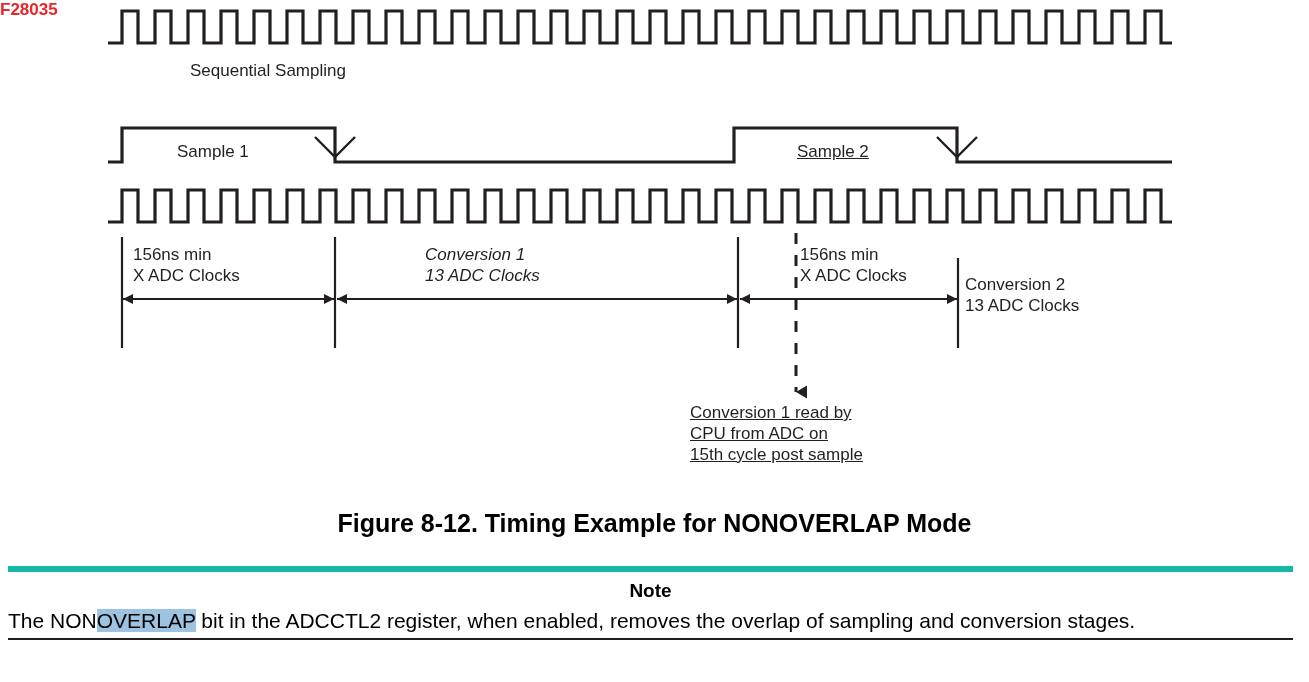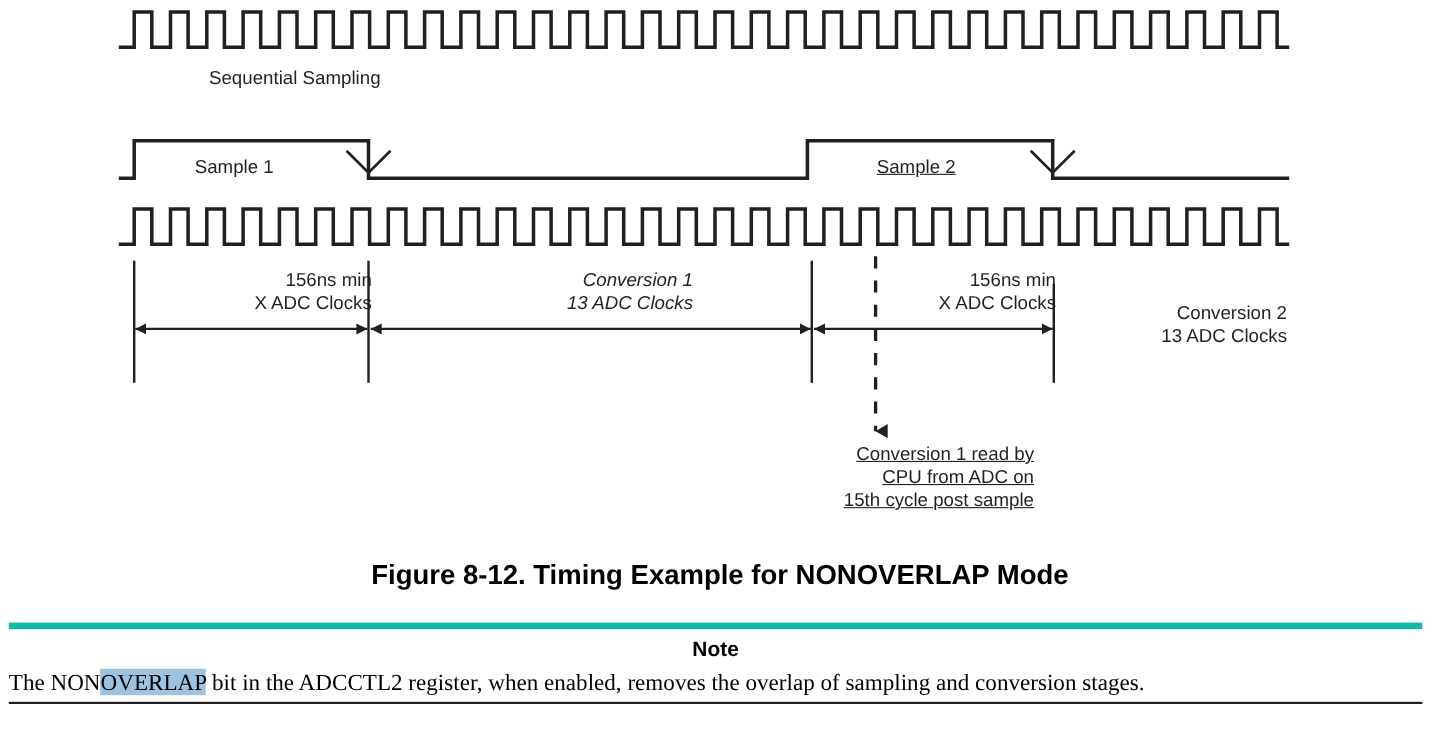--- a/index.html
+++ b/index.html
@@ -23,21 +23,21 @@
   }
   #figure-svg {
     position: absolute;
     left: 0; top: 0;
   }
   .diagram-label {
     position: absolute;
     font-size: 17px;
     line-height: 21px;
     color: #231f20;
-    text-align: right;
+    text-align: left;
     white-space: pre;
   }
   .diagram-label.multiline {
     white-space: pre-line;
   }
   #label-seq-sampling { left: 190px; top: 60px; }
   #label-sample-1     { left: 177px; top: 141px; }
   #label-sample-2     { left: 797px; top: 141px; text-decoration: underline; }
   #label-156-left     { left: 133px; top: 244px; width: 205px; }
   #label-conv1        { left: 425px; top: 244px; width: 205px; font-style: italic; }
@@ -74,21 +74,20 @@
     font-size: 19px;
     font-weight: bold;
     color: #000000;
     line-height: 22px;
   }
   #note-body {
     font-size: 21px;
     line-height: 27px;
     color: #000000;
     margin-top: 5px;
-    font-family: Liberation Serif, serif;
   }
   .hl {
     background: #9dc3e0;
   }
 </style>
 </head>
 <body>
 
 <div id="figure-area">
 
@@ -187,20 +186,21 @@
   <div class="diagram-label multiline" id="label-156-right">156ns min
 X ADC Clocks</div>
 
   <div class="diagram-label multiline" id="label-conv2">Conversion 2
 13 ADC Clocks</div>
 
   <div class="diagram-label multiline" id="label-read-note">Conversion 1 read by
 CPU from ADC on
 15th cycle post sample</div>
 
+  <div id="label-f28035">F28035</div>
 
   <div id="figure-caption">Figure 8-12. Timing Example for NONOVERLAP Mode</div>
 
 </div>
 
 <div id="note-block">
   <div id="note-title">Note</div>
   <div id="note-body">
     <span>The NON</span><span class="hl">OVERLAP</span><span> bit in the ADCCTL2 register, when enabled, removes the overlap of sampling and conversion stages.</span>
   </div>

